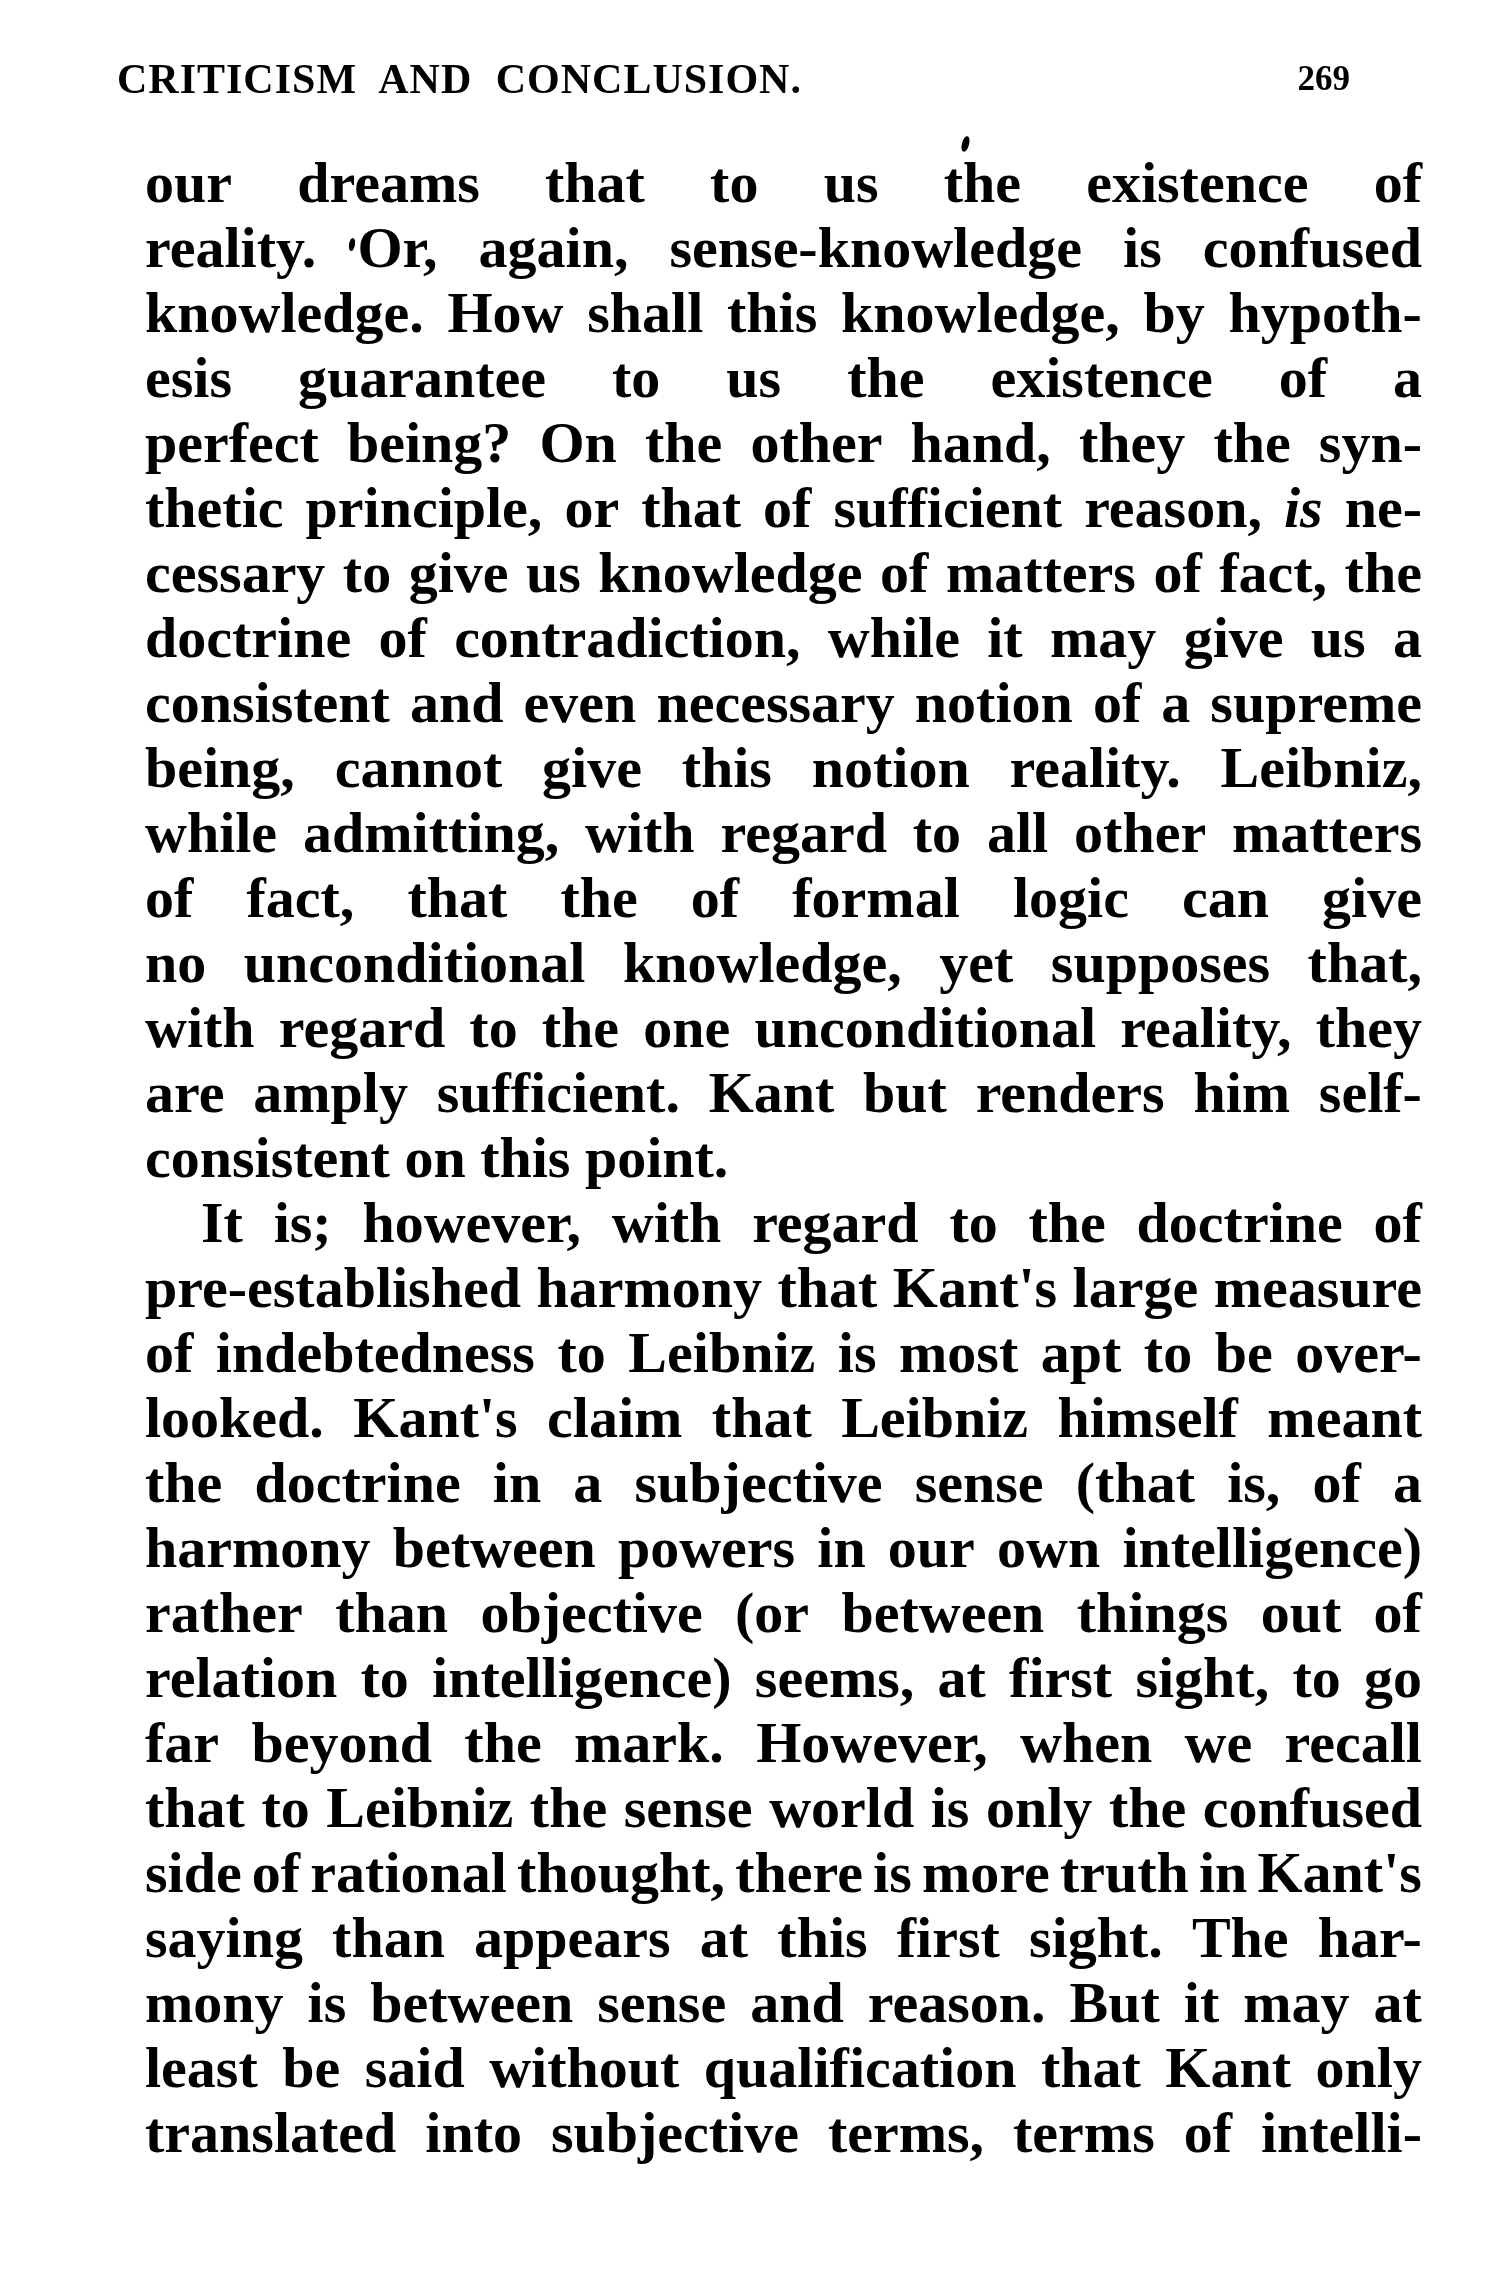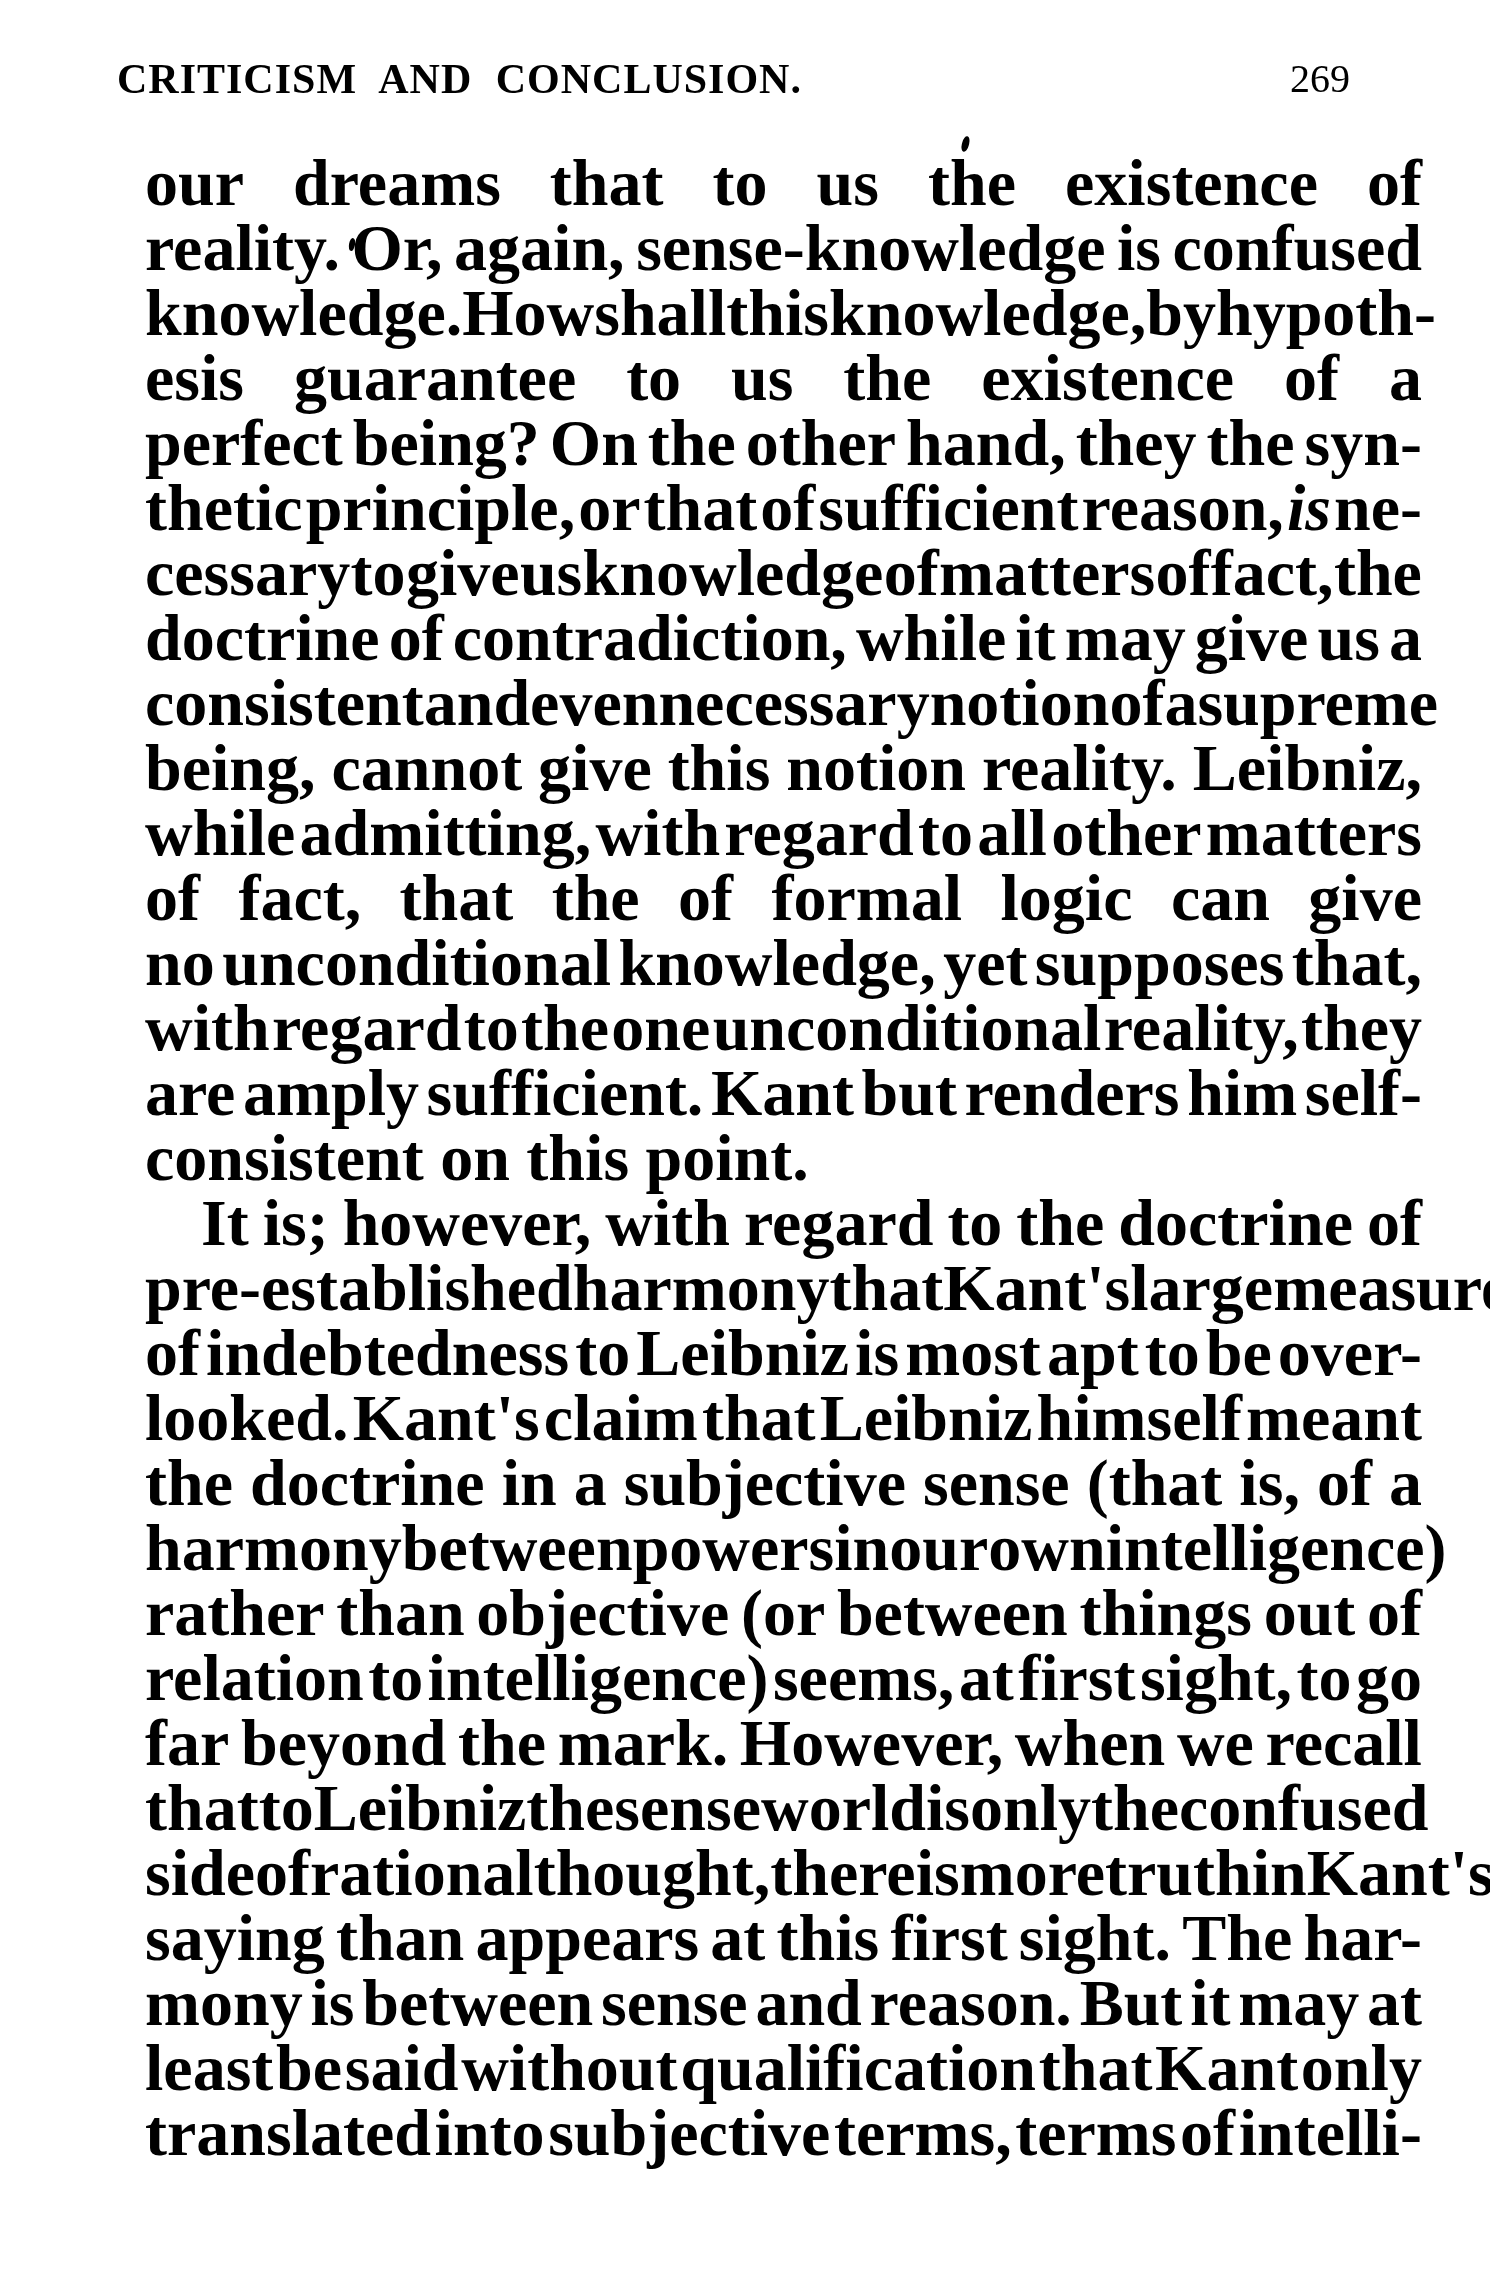--- a/index.html
+++ b/index.html
@@ -25,32 +25,32 @@
     font-weight: 700;
     letter-spacing: 1px;
     word-spacing: 12px;
     line-height: 48px;
     transform: translateX(-28px);
     white-space: nowrap;
   }
   .page-number {
     position: absolute;
     top: 0; right: 72px;
-    font-size: 40px;
-    font-weight: 400;
+    font-size: 35px;
+    font-weight: 700;
     line-height: 48px;
     margin-left: 19px;
   }
 
   
   .textblock {
     position: absolute;
     left: 145px; top: 150px;
     width: 1277px;
-    font-size: 66px;
+    font-size: 58px;
     font-weight: 700;
     letter-spacing: 0px;
   }
   .line {
     height: 65px;
     line-height: 65px;
     text-align: left;
     white-space: nowrap;
   }
   .line.justify {

